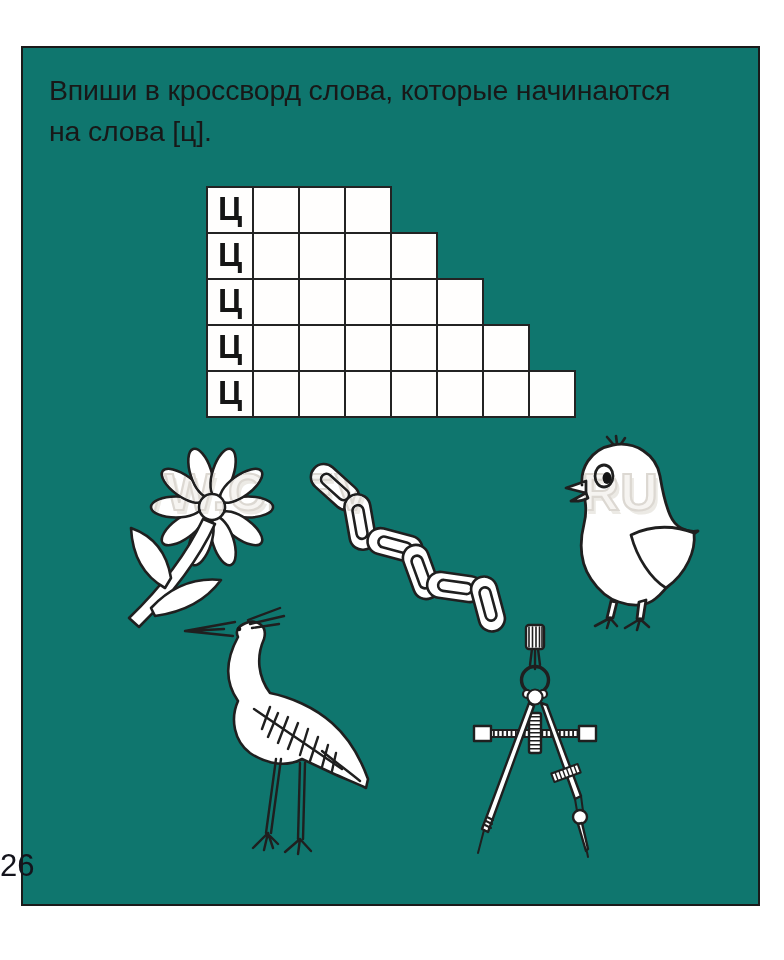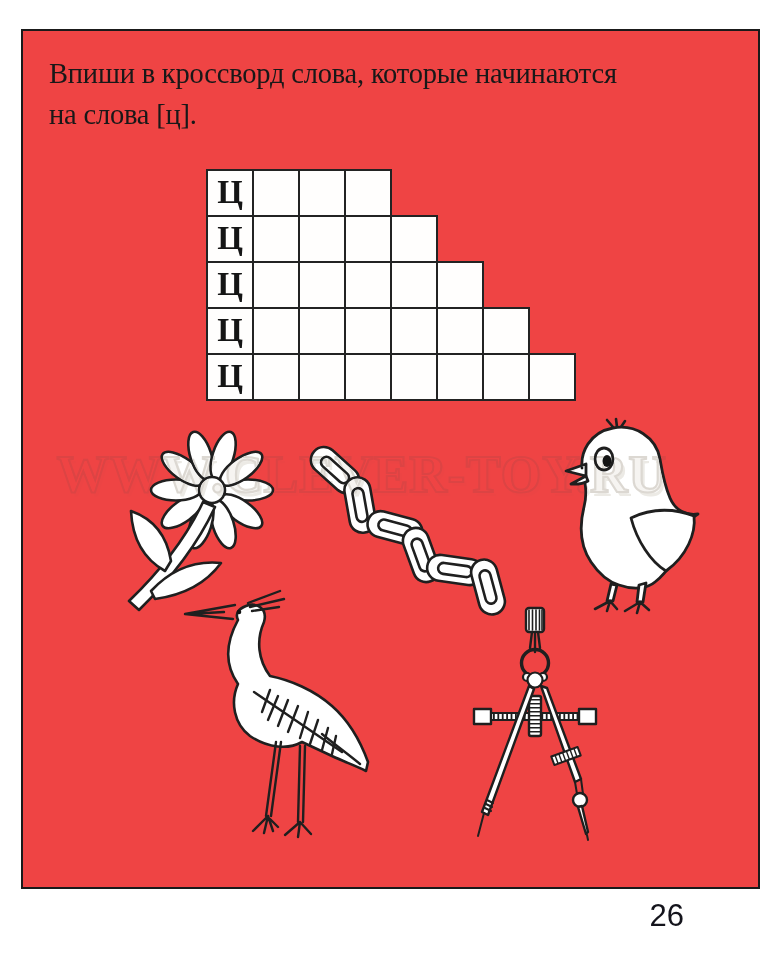--- a/index.html
+++ b/index.html
@@ -3,22 +3,22 @@
 <meta charset="utf-8">
 <style>
   html,body{margin:0;padding:0;}
   body{
     width:784px;height:960px;position:relative;overflow:hidden;
     background:#ffffff;
     font-family:"Liberation Sans", sans-serif;
     color:#1d1d1d;
   }
   .frame{
-    position:absolute;left:21px;top:29px;width:735px;height:856px;
-    border:2.5px solid #1a1a1a;background:#ef4444;font-family:Liberation Serif, serif;
+    position:absolute;left:21px;top:46px;width:735px;height:856px;
+    border:2.5px solid #1a1a1a;background:#0f766e;
   }
   .instruction{
     position:absolute;left:26px;top:22px;width:690px;
     font-size:28.5px;line-height:41px;font-weight:500;letter-spacing:-0.2px;
     color:#181818;
   }
   .instruction .line{display:block;}
   
   .crossword{position:absolute;left:183px;top:138px;}
   .cw-row{display:flex;}
@@ -41,22 +41,22 @@
     color:#f6f4f1;
     -webkit-text-stroke:2.2px #dcd8d2;
     text-shadow:3px 4px 0 #eceae5;
     z-index:5;
     mix-blend-mode:darken;
     white-space:nowrap;
   }
   .illus{position:absolute;z-index:1;}
   .illus svg{display:block;overflow:visible;}
   .page-number{
-    position:absolute;left:0;top:898px;width:684px;
-    text-align:right;font-size:31px;font-weight:500;color:#14141c;
+    position:absolute;left:0;top:848px;width:684px;
+    text-align:left;font-size:31px;font-weight:500;color:#14141c;
   }
   
   .ink{stroke:#1f1f1f;fill:none;stroke-linecap:round;stroke-linejoin:round;}
   .inkfill{stroke:#1f1f1f;fill:#ffffff;stroke-linejoin:round;}
 </style>
 </head>
 <body>
 
 <div class="sheet">
   <div class="frame">

